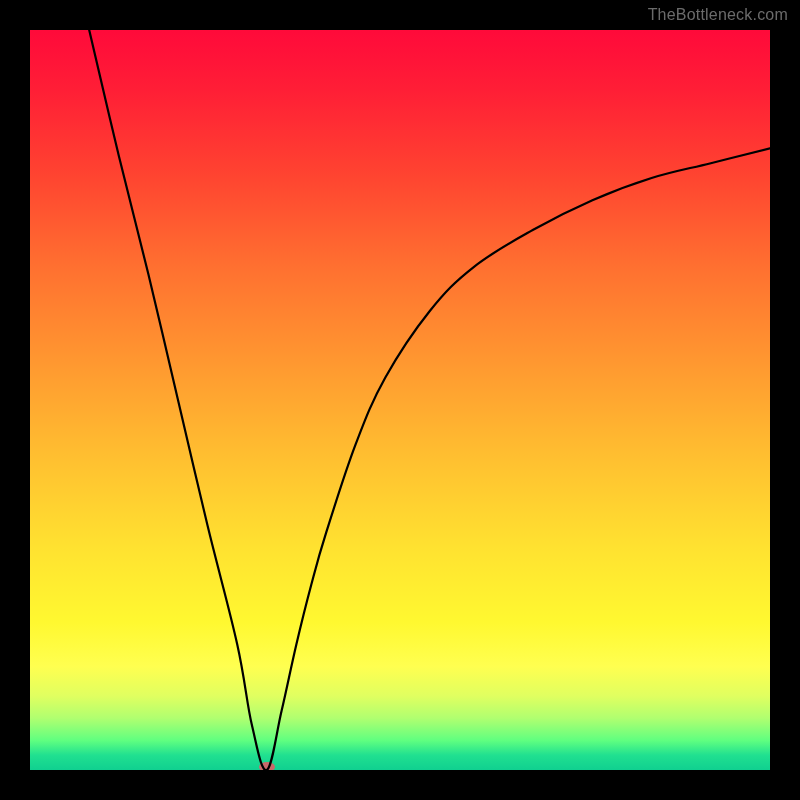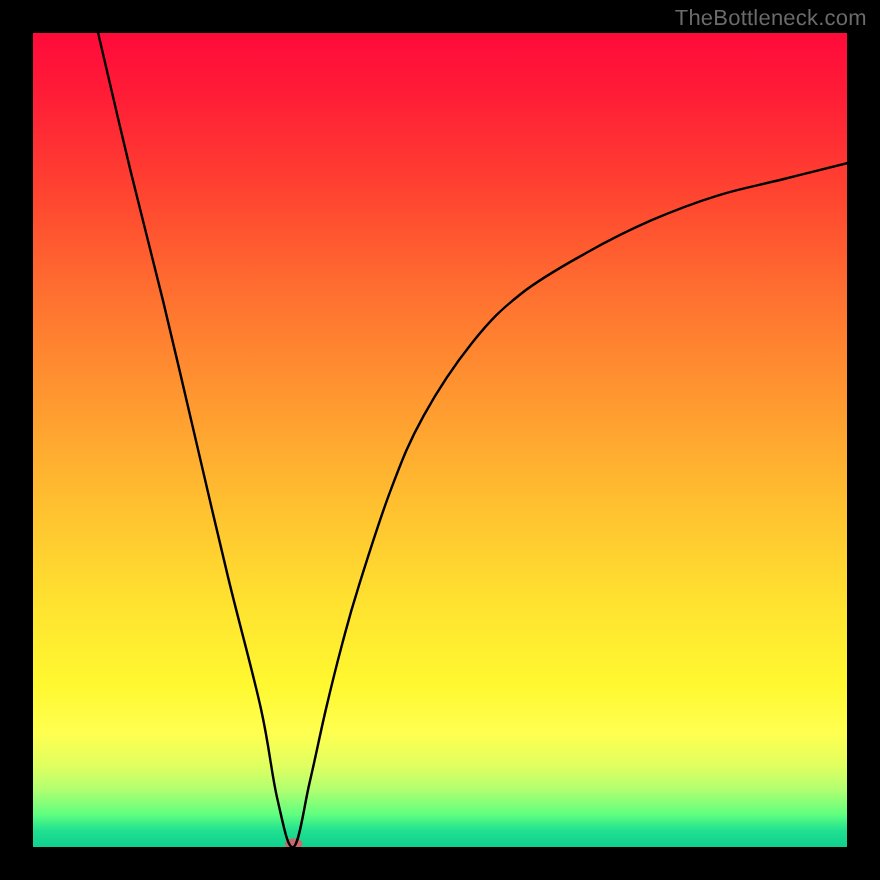--- a/index.html
+++ b/index.html
@@ -49,21 +49,21 @@
       #60ff80 96%,
       #20e090 98%,
       #10d090 100%
     );
   }
   .watermark {
     position: absolute;
     top: 6px;
     right: 12px;
     color: #6b6b6b;
-    font-size: 20px;
+    font-size: 16px;
     font-weight: 500;
     letter-spacing: 0.2px;
     z-index: 10;
   }
   .curve-svg {
     position: absolute;
     top: 0;
     left: 0;
     width: 100%;
     height: 100%;

